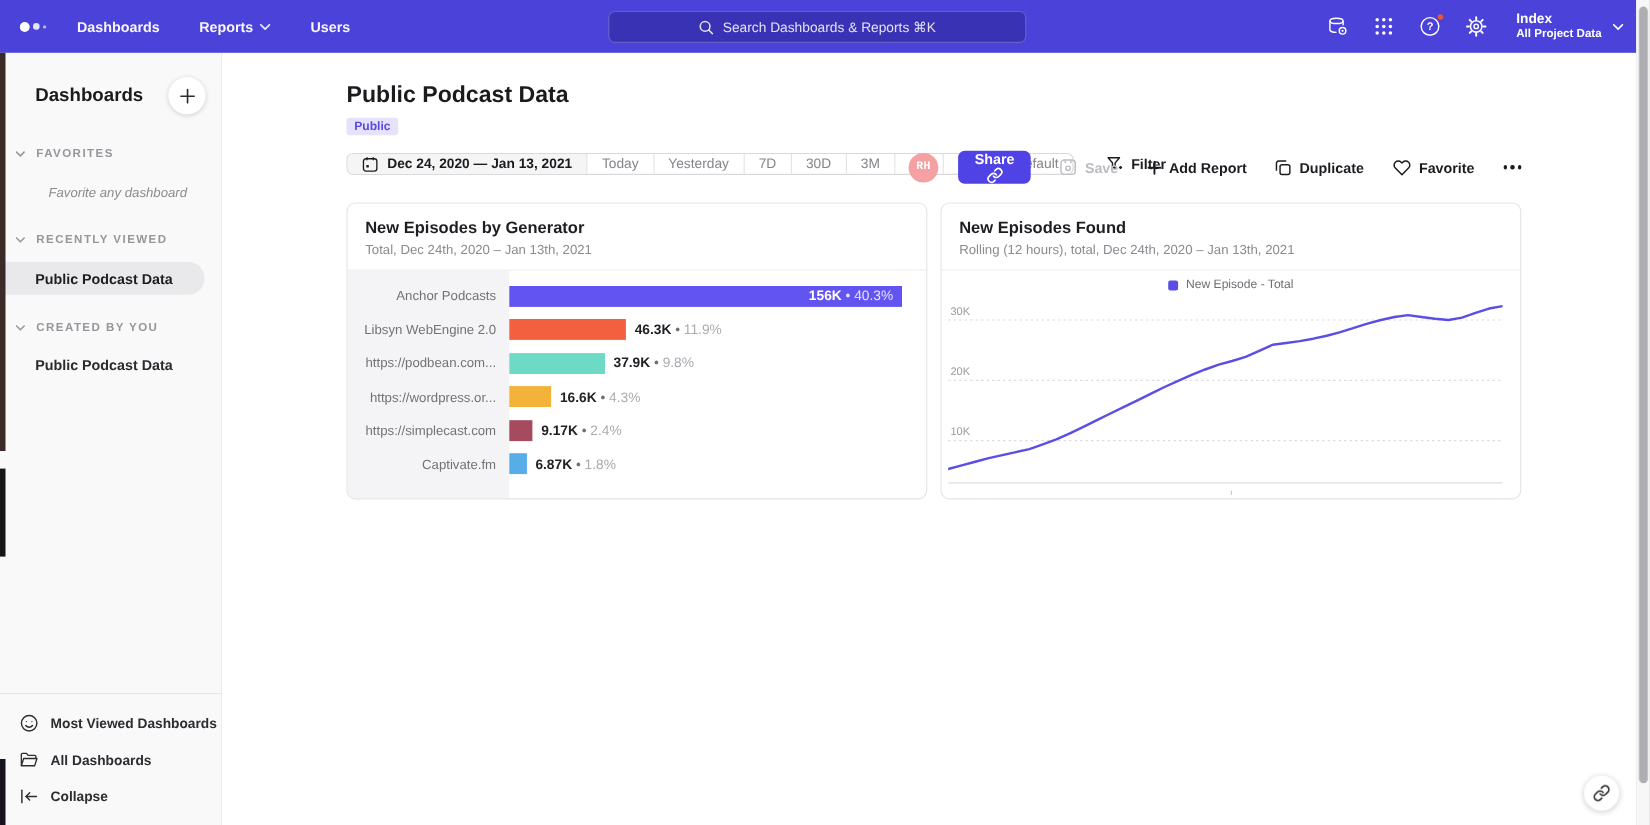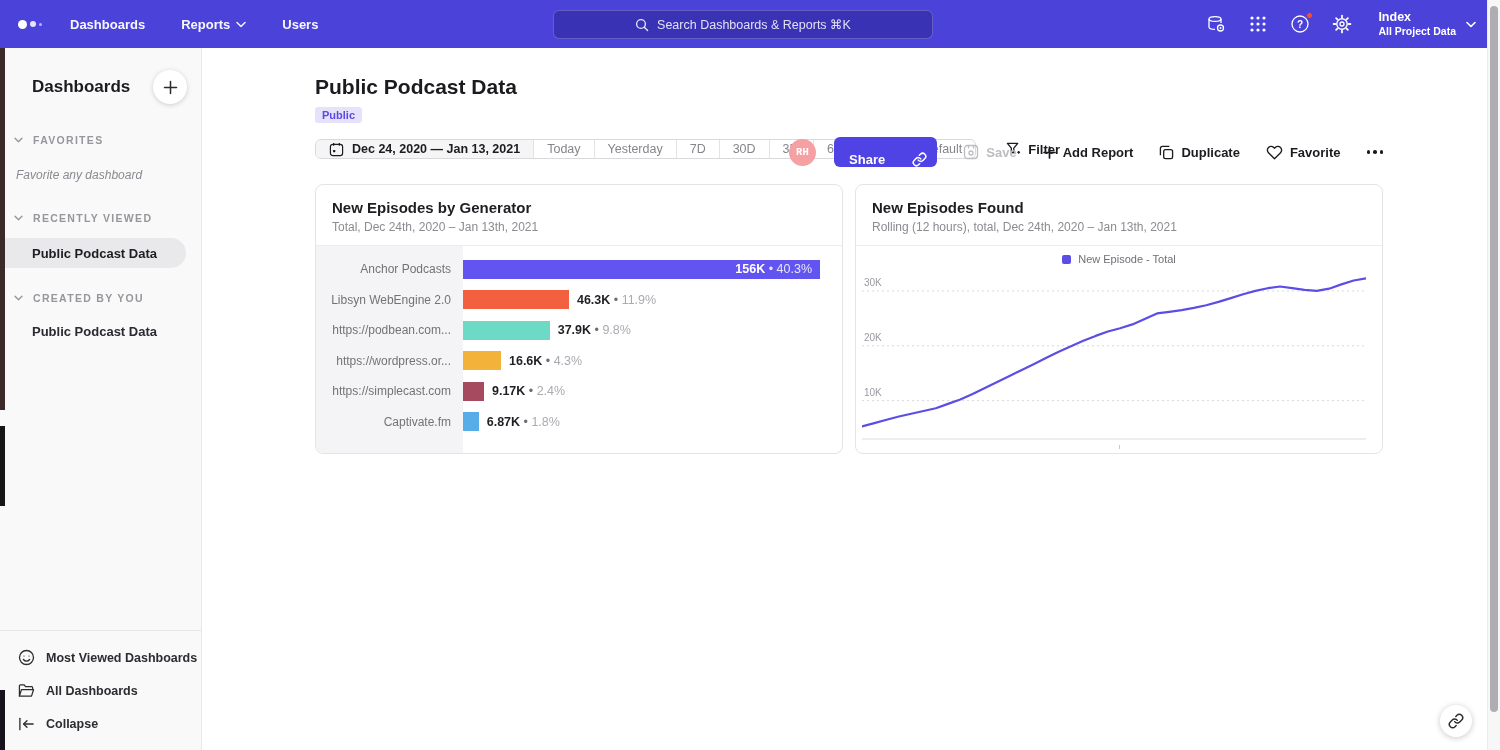--- a/index.html
+++ b/index.html
@@ -26,38 +26,38 @@
   .app { display:flex; height:702px; }
   .sidebar { width:202px; background:#f9f9fa; border-right:1px solid #e8e8ea; position:relative; flex:none; }
   .main { flex:1; position:relative; background:#fff; }
 
   
   .sb-title-row { display:flex; align-items:center; justify-content:space-between; padding:22px 14px 0 32px; }
   .sb-title { font-size:17px; font-weight:700; color:#1b1b1f; }
   .sb-add { width:34px; height:34px; border-radius:50%; background:#fff; box-shadow:0 1px 5px rgba(0,0,0,.18); display:flex; align-items:center; justify-content:center; cursor:pointer; color:#2b2b30; }
   .sb-section { margin-top:30px; }
   .sb-sec-head { display:flex; align-items:center; gap:10px; padding-left:14px; color:#96969c; font-size:10.5px; font-weight:700; letter-spacing:1.3px; cursor:pointer; }
-  .sb-empty { font-style:italic; font-size:12px; color:#8a8a90; padding-left:16px; margin-top:22px; }
+  .sb-empty { font-style:italic; font-size:12px; color:#8a8a90; padding-left:44px; margin-top:22px; }
   .sb-item { font-size:13px; padding-left:32px; margin-top:20px; color:#2a2a2f; font-weight:600; cursor:pointer; }
   .sb-item.selected { margin-top:14px; background:#e9e9eb; border-radius:0 16px 16px 0; width:186px; height:30px; display:flex; align-items:center; font-weight:700; color:#1e1e22; }
   .sb-footer { position:absolute; left:0; right:0; bottom:0; border-top:1px solid #e6e6e9; padding:10px 0 10px 0; }
   .sb-foot-item { display:flex; align-items:center; gap:11px; height:33px; padding-left:18px; font-size:12.5px; font-weight:700; color:#2c2c31; cursor:pointer; }
   .sb-foot-item svg { flex:none; color:#2c2c31; }
 
   
   .edge-strip { position:absolute; left:0; width:5px; z-index:6; }
 
   
   .page-head { padding:27px 0 0 113px; }
   .page-title { font-size:21px; font-weight:700; color:#1b1b1f; }
   .badge { display:inline-block; margin-top:8px; background:#e6e2fb; color:#5a4ae4; font-size:11px; font-weight:700; padding:2px 7px; border-radius:3px; }
 
   .actions { position:absolute; top:89px; right:117px; display:flex; align-items:center; gap:26px; }
   .avatar { width:27px; height:27px; border-radius:50%; background:#f5a0a3; color:#fff; font-size:10.5px; font-weight:700; display:flex; align-items:center; justify-content:center; letter-spacing:.3px; cursor:pointer;font-family:Liberation Mono, monospace; }
-  .share-btn { display:flex; align-items:flex-end; height:30px; background:#4f43e6; border-radius:6px; overflow:hidden; color:#fff; cursor:pointer; margin-left:-8px; }
+  .share-btn { display:flex; align-items:center; height:30px; background:#4f43e6; border-radius:6px; overflow:hidden; color:#fff; cursor:pointer; margin-left:-8px;flex-direction:column; }
   .share-btn .txt { padding:0 15px; display:flex; align-items:center; font-size:13px; font-weight:700; }
   .share-btn .sep { width:1px; background:rgba(255,255,255,.3); }
   .share-btn .lnk { width:36px; display:flex; align-items:center; justify-content:center; }
   .act { display:flex; align-items:center; gap:7px; font-size:13px; font-weight:700; color:#1c1c20; cursor:pointer; white-space:nowrap; }
   .act.disabled { color:#bcbcc1; cursor:default; }
   .more-dots { display:flex; gap:3px; cursor:pointer; }
   .more-dots i { width:3.5px; height:3.5px; border-radius:50%; background:#1c1c20; }
 
   
   .toolbar { display:flex; align-items:center; margin:16px 0 0 113px; }

